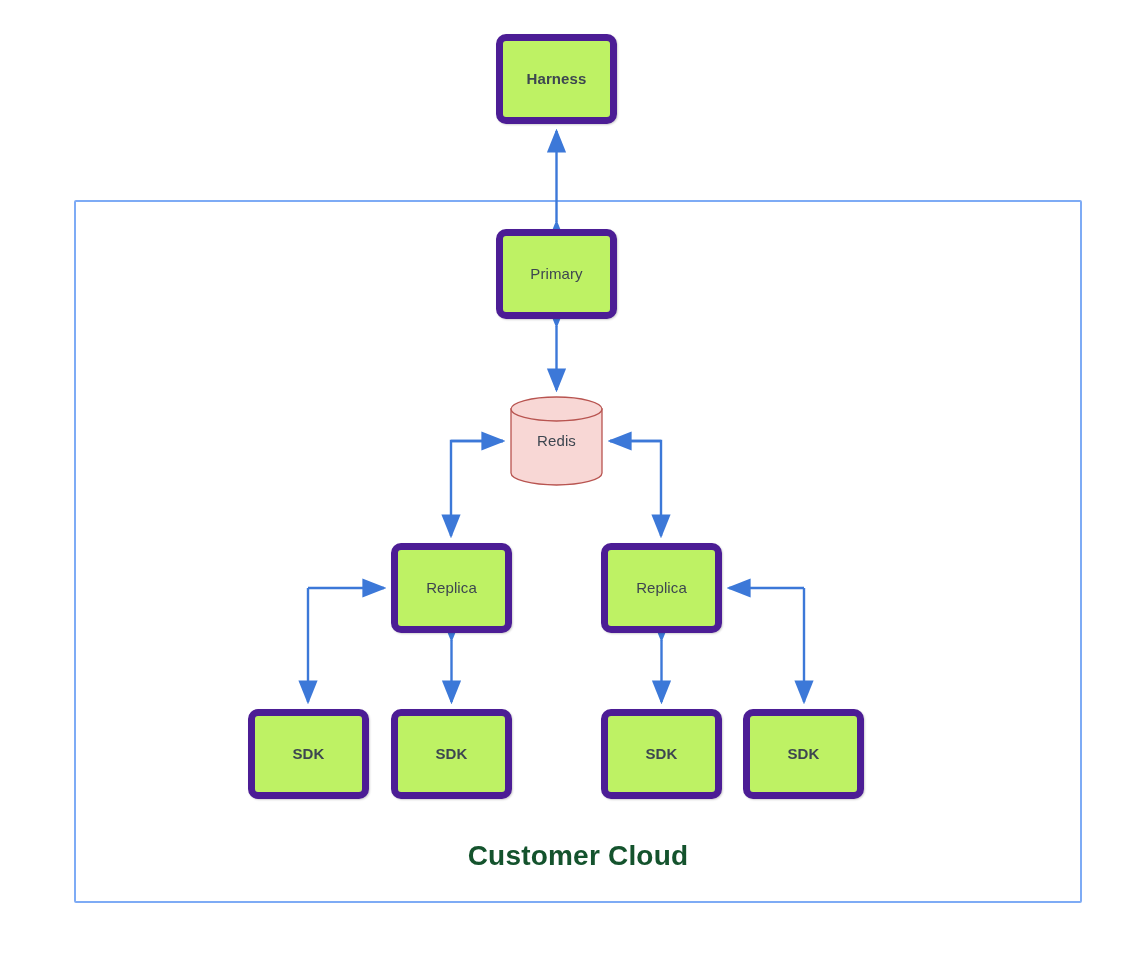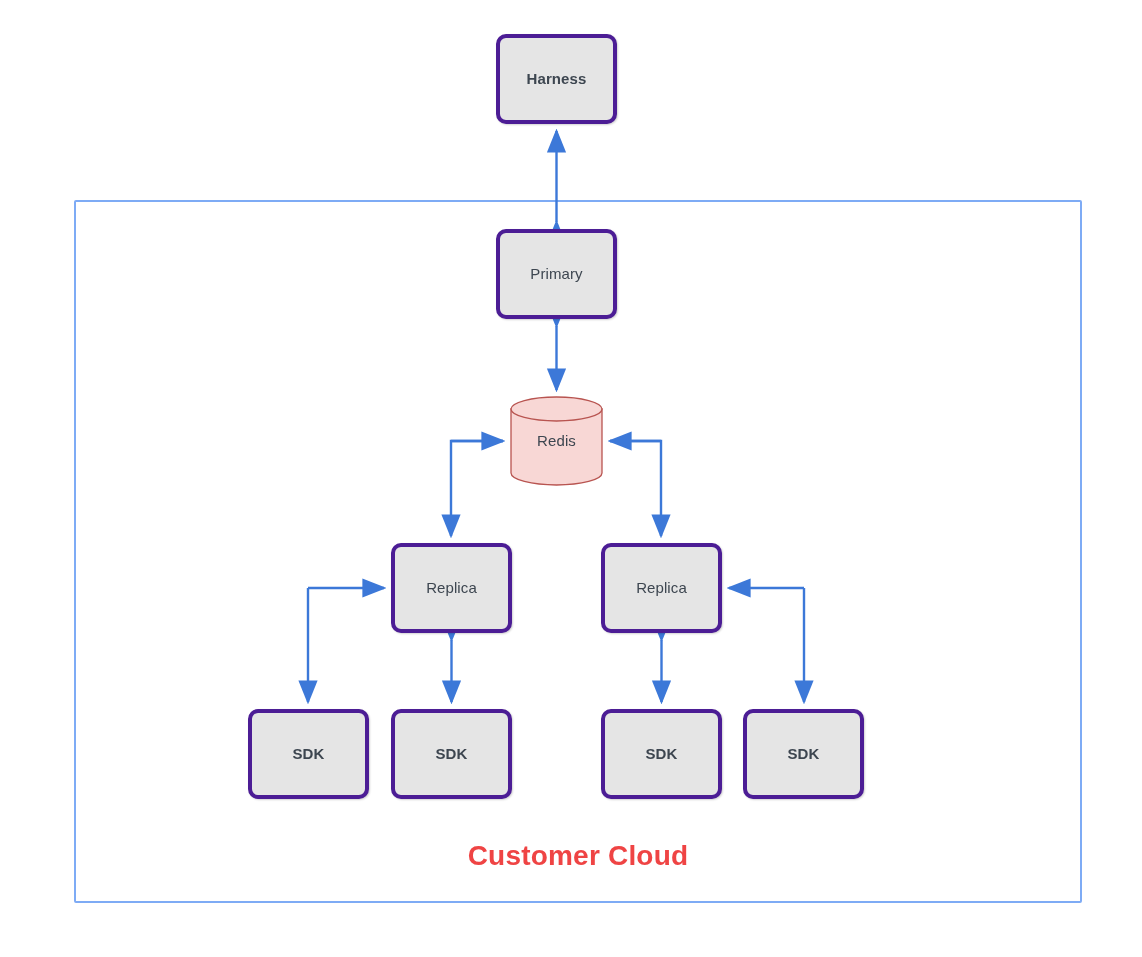--- a/index.html
+++ b/index.html
@@ -32,22 +32,22 @@
     display: flex;
     align-items: center;
     justify-content: center;
     text-align: center;
     color: #3d4650;
     font-size: 15px;
     line-height: 1.2;
     letter-spacing: 0.1px;
   }
   .box {
-    background: #e5e5e5;
-    border: 4px solid #4c1d95;
+    background: #bef264;
+    border: 7px solid #4c1d95;
     border-radius: 10px;
     box-shadow: 1px 1px 2px rgba(0,0,0,0.18);
   }
   .box.bold {
     font-weight: bold;
   }
   .cylinder {
     background: transparent;
     border: none;
     box-shadow: none;
@@ -68,21 +68,21 @@
   }
   .group-container {
     position: absolute;
     box-sizing: border-box;
     border: 2px solid #7eabf5;
     border-radius: 2px;
     background: transparent;
   }
   .group-title {
     position: absolute;
-    color: #ef4444;
+    color: #14532d;
     font-size: 28px;
     font-weight: bold;
     letter-spacing: 0.2px;
     white-space: nowrap;
     text-align: center;
   }
 </style>
 </head>
 <body>
 

